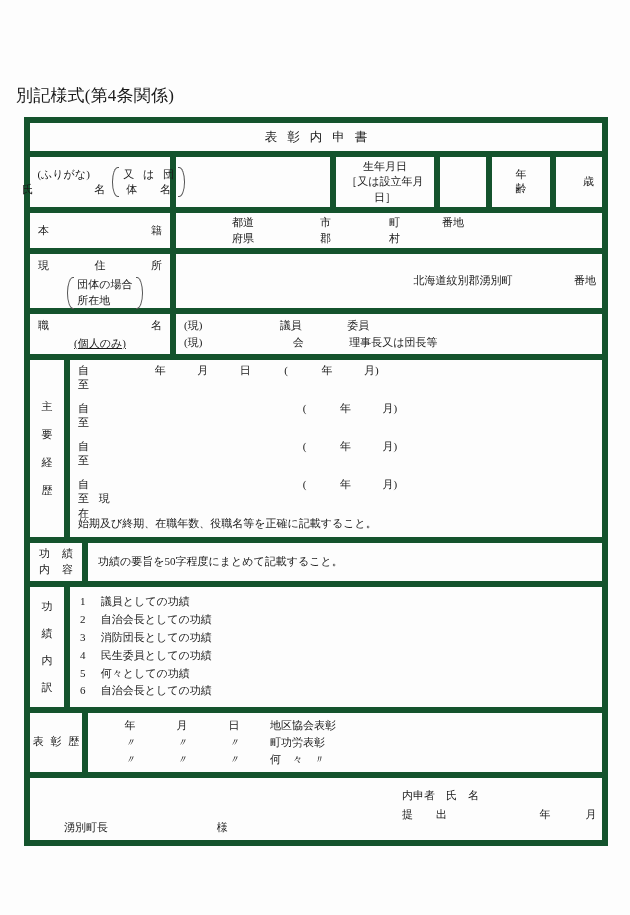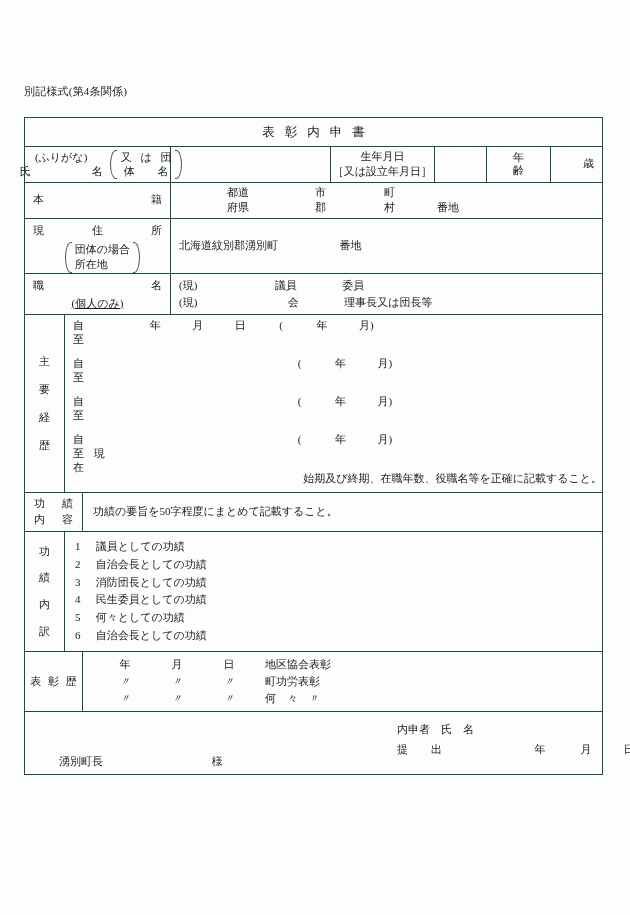--- a/index.html
+++ b/index.html
@@ -19,38 +19,38 @@
 
   .page {
     position: absolute;
     inset: 0;
     background: #fdfdfd;
   }
 
   
   .form-no {
     position: absolute;
-    left: 24px;
+    left: 16px;
     top: 84px;
-    font-size: 11px;
+    font-size: 17px;
     letter-spacing: 0.2px;
     white-space: nowrap;
   }
 
   
   .sheet {
     position: absolute;
     left: 24px;
     top: 117px;
     width: 578px;
     border-collapse: collapse;
     table-layout: fixed;
   }
   .sheet td {
-    border: 1px solid #14532d;
+    border: 6px solid #14532d;
     padding: 0;
     vertical-align: middle;
     font-size: 11px;
     line-height: 1.45;
   }
 
   
   .pad { padding: 3px 6px; }
 
   
@@ -125,21 +125,21 @@
   
   .vstack {
     text-align: center;
     line-height: 1.25;
     padding: 2px 0;
   }
 
   
   .honseki {
     display: flex;
-    align-items: flex-end;
+    align-items: flex-start;
     height: 100%;
     padding: 2px 0 2px 0;
     white-space: nowrap;
   }
   .pairstack {
     display: inline-flex;
     flex-direction: column;
     align-items: center;
     line-height: 1.4;
   }
@@ -197,21 +197,20 @@
     line-height: 1.3;
     width: 34px;
   }
   .ymd {
     display: inline-block;
     white-space: nowrap;
   }
   .career-note {
     padding: 4px 0 5px 8px;
     white-space: nowrap;
-    text-align: right;
   }
 
   
   .merit-list {
     padding: 5px 0 5px 10px;
     line-height: 1.62;
   }
   .merit-list div { white-space: nowrap; }
   .merit-list .num { display: inline-block; width: 18px; }
 
@@ -385,21 +384,21 @@
               <span class="inner2">
                 <span>団体の場合</span>
                 <span>所在地</span>
               </span>
               <span class="bar right"></span>
             </span>
           </div>
         </div>
       </td>
       <td colspan="5">
-        <div class="pad" style="padding-left:8px;white-space:nowrap;">
+        <div class="pad" style="padding-left:8px;white-space:nowrap;text-align:right;">
           <span>北海道紋別郡湧別町</span>
           <span style="display:inline-block;width:56px;"></span>
           <span>番地</span>
         </div>
       </td>
     </tr>
 
     <tr>
       <td colspan="3">
         <div class="job-label" style="height:40px;box-sizing:border-box;">

